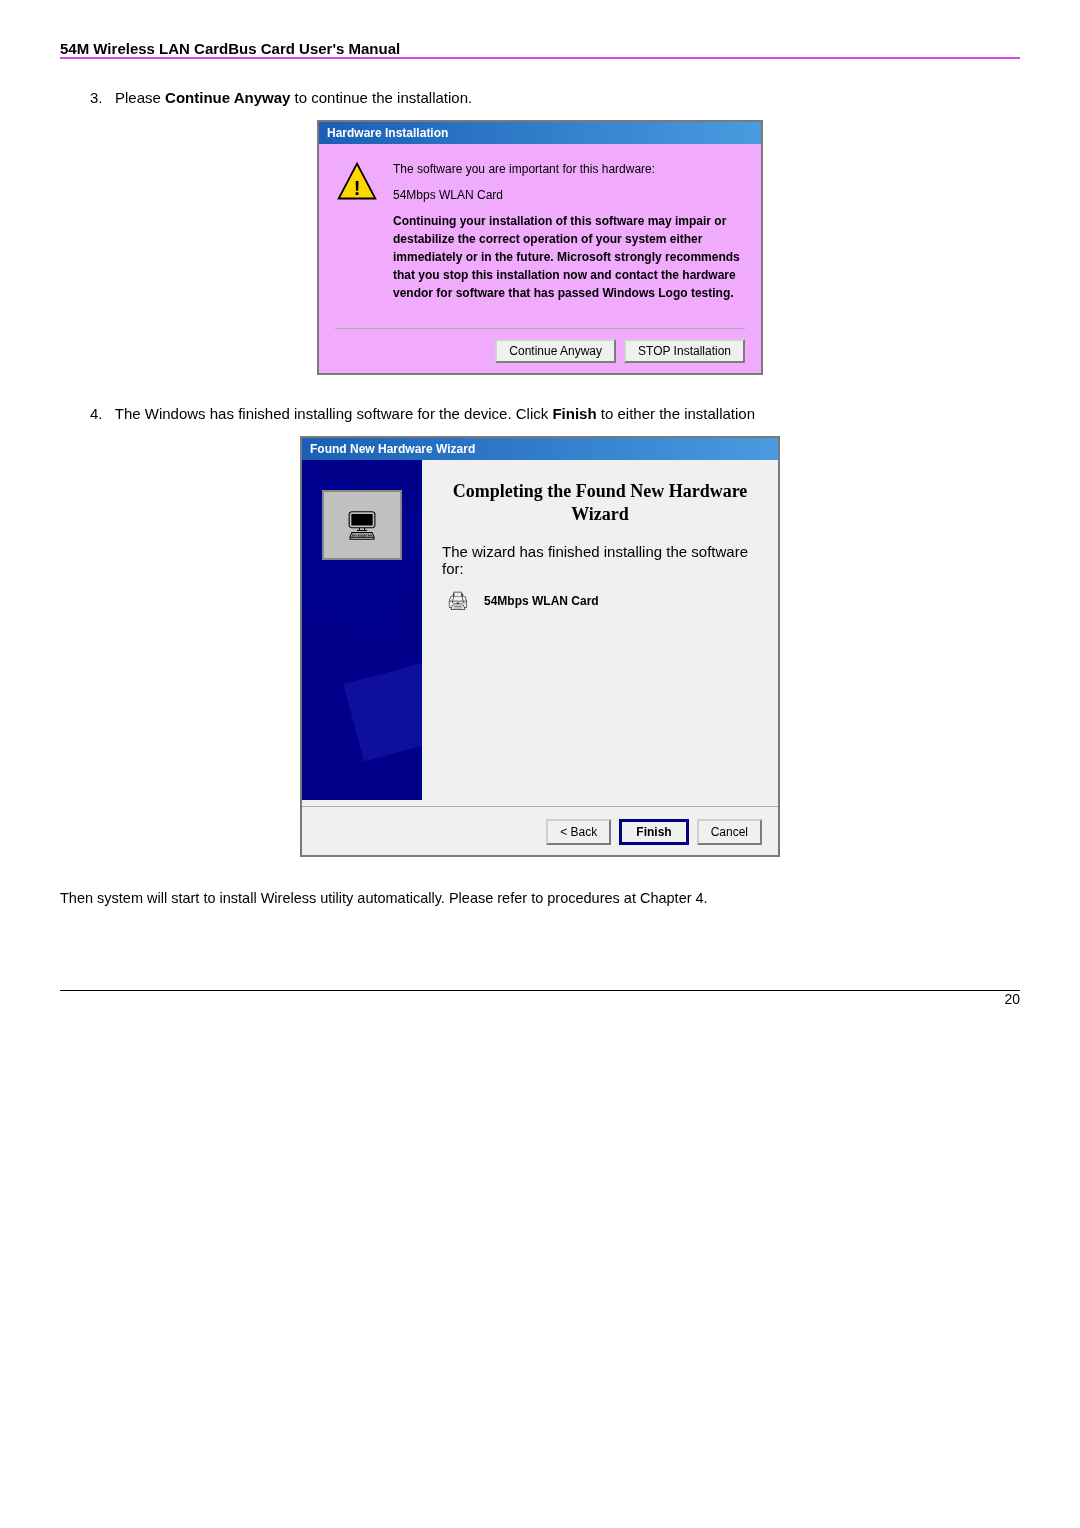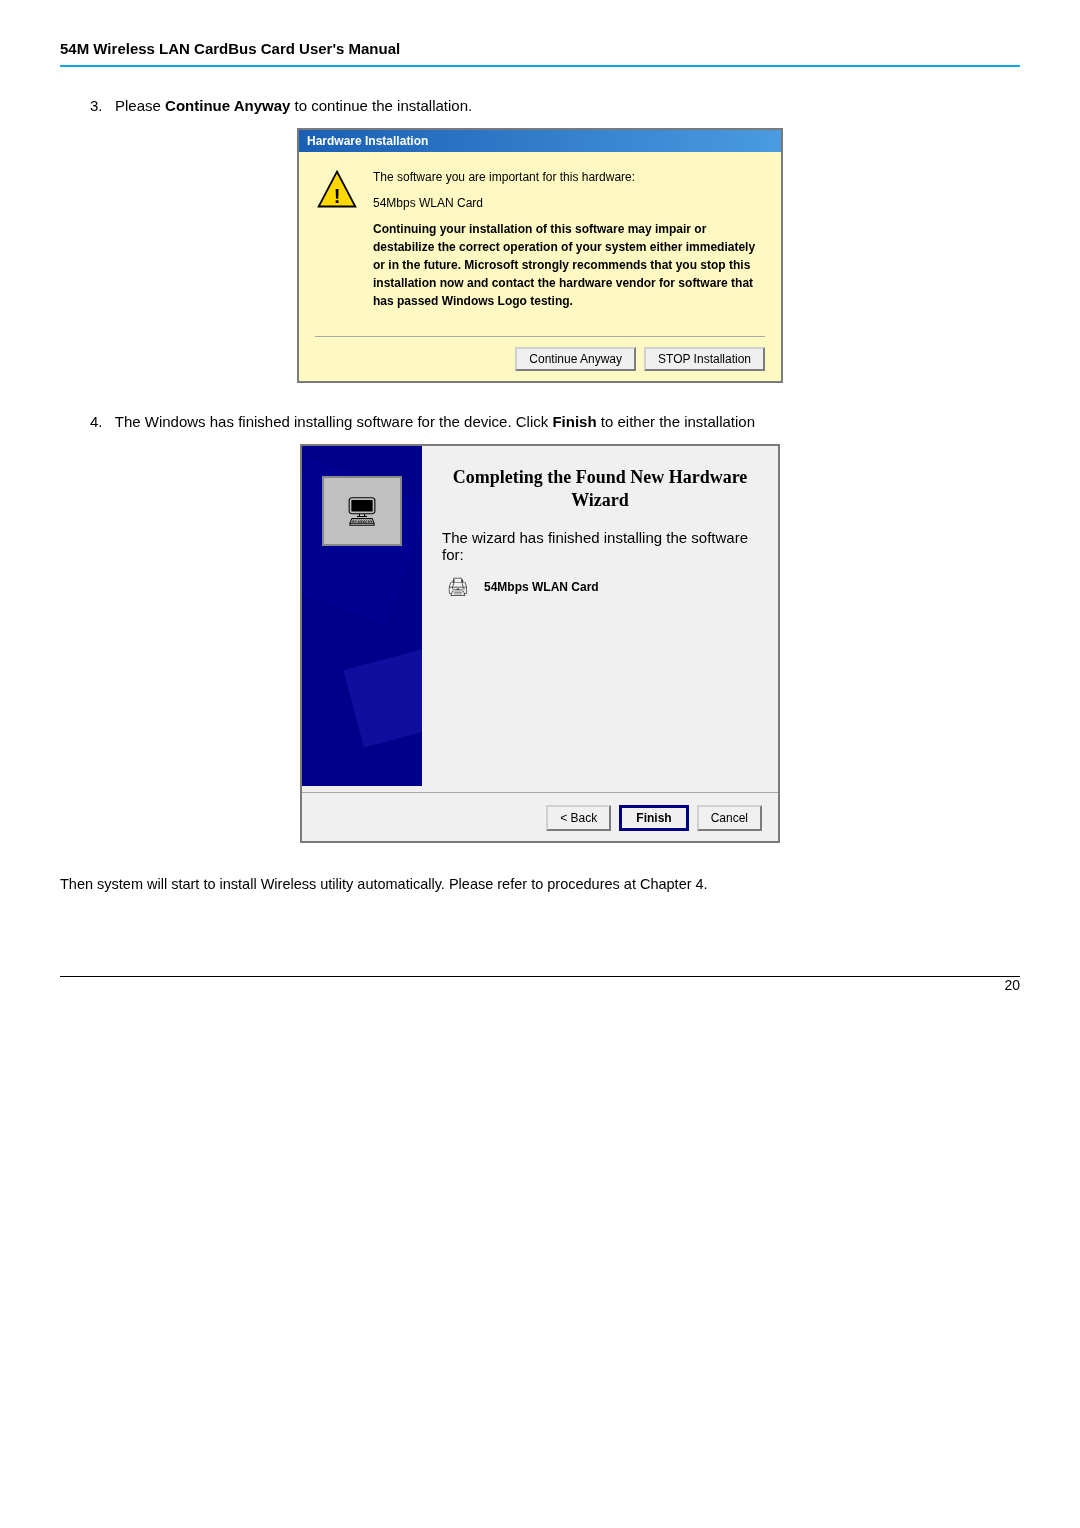--- a/index.html
+++ b/index.html
@@ -6,22 +6,21 @@
     body {
       background: #fff;
       font-family: Arial, sans-serif;
       width: 1080px;
       min-height: 1528px;
       padding: 40px 60px 40px 60px;
       color: #000;
       font-size: 15px;
     }
     .page-header {
-      border-bottom: 2px solid #0ea5e9;
-      padding-bottom: 8px;
+      border-bottom: 2px solid #d946ef;
       margin-bottom: 30px;
     }
     .page-header-title {
       font-weight: bold;
       font-size: 15px;
     }
     .step {
       margin-bottom: 30px;
     }
     .step-text {
@@ -30,22 +29,22 @@
       margin-left: 30px;
     }
     .dialog-wrapper {
       display: flex;
       justify-content: center;
       margin-bottom: 30px;
     }
     
     .hw-dialog {
       border: 2px solid #7a7a7a;
-      width: 486px;
-      background: #fef9c3;
+      width: 446px;
+      background: #f0abfc;
       font-family: Arial, sans-serif;
       font-size: 12px;
     }
     .hw-dialog-title {
       background: linear-gradient(to right, #1a5fb4, #4a9be0);
       color: #fff;
       font-weight: bold;
       font-size: 12px;
       padding: 4px 8px;
     }
@@ -272,20 +271,21 @@
 </div>
 
 <div class="step">
   <p class="step-text">
     <span>4.</span>&nbsp;&nbsp;
     <span>The Windows has finished installing software for the device. Click </span><strong>Finish</strong><span> to either the installation</span>
   </p>
 
   <div class="dialog-wrapper">
     <div class="fnhw-dialog">
+      <div class="fnhw-dialog-title">Found New Hardware Wizard</div>
       <div class="fnhw-dialog-body">
 
         <div class="fnhw-sidebar">
           <div class="fnhw-sidebar-art">
             <div class="fnhw-sidebar-icon">
               <span>🖥</span>
             </div>
           </div>
         </div>
 

